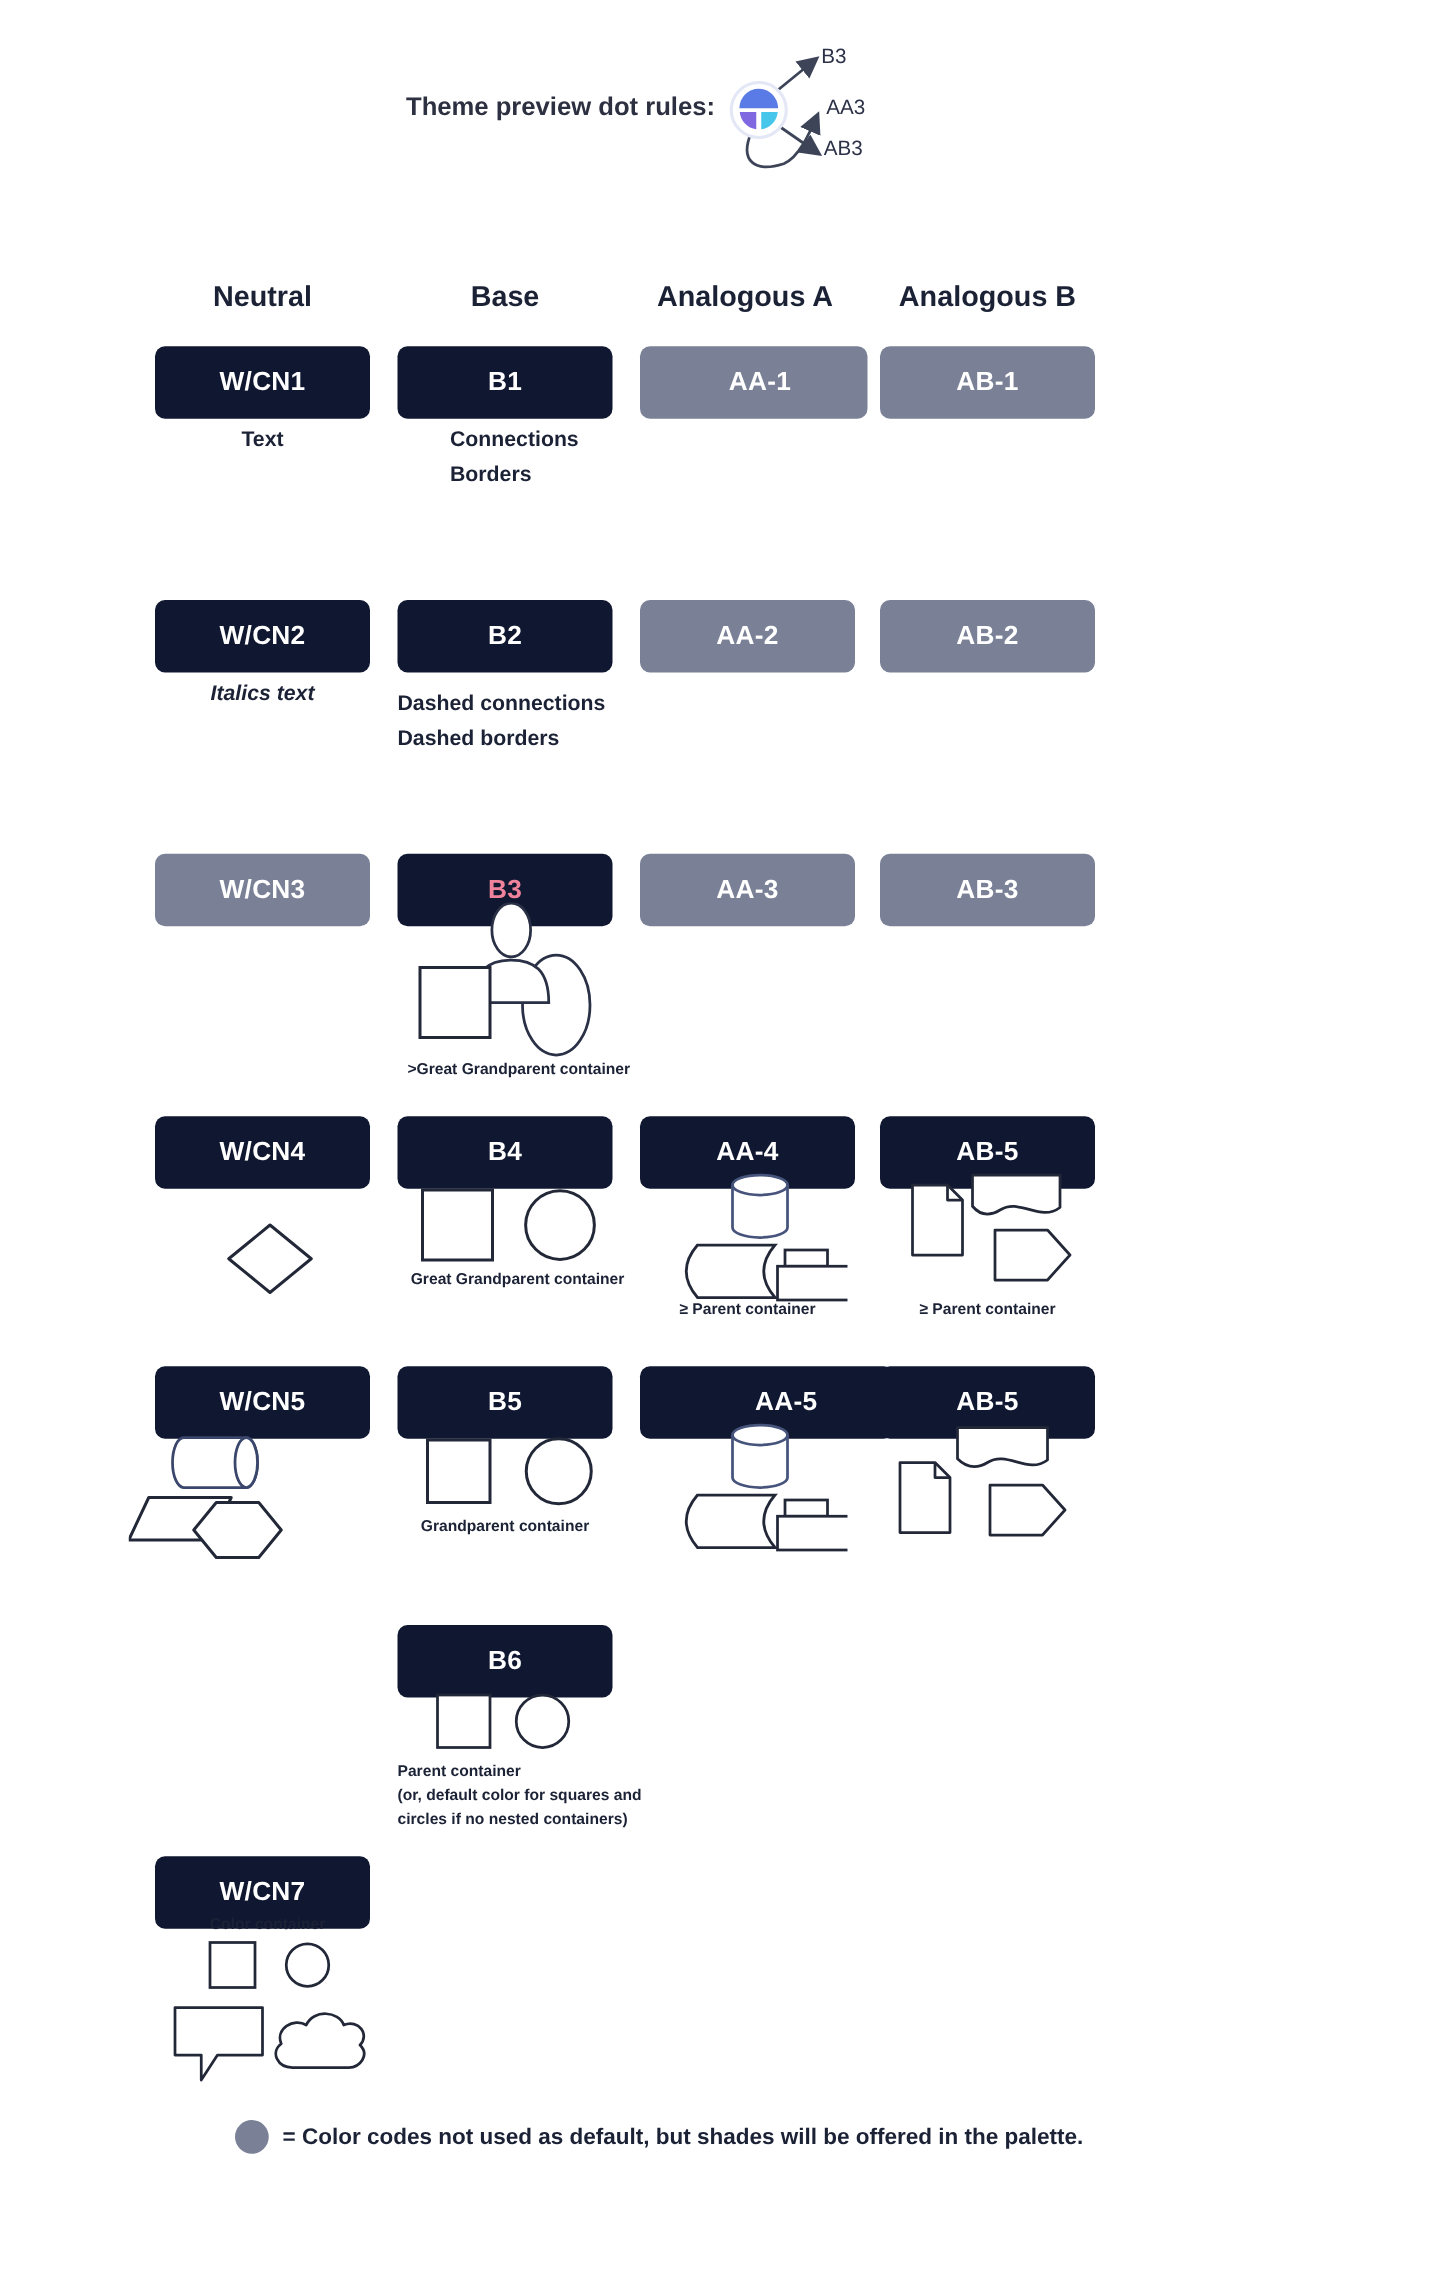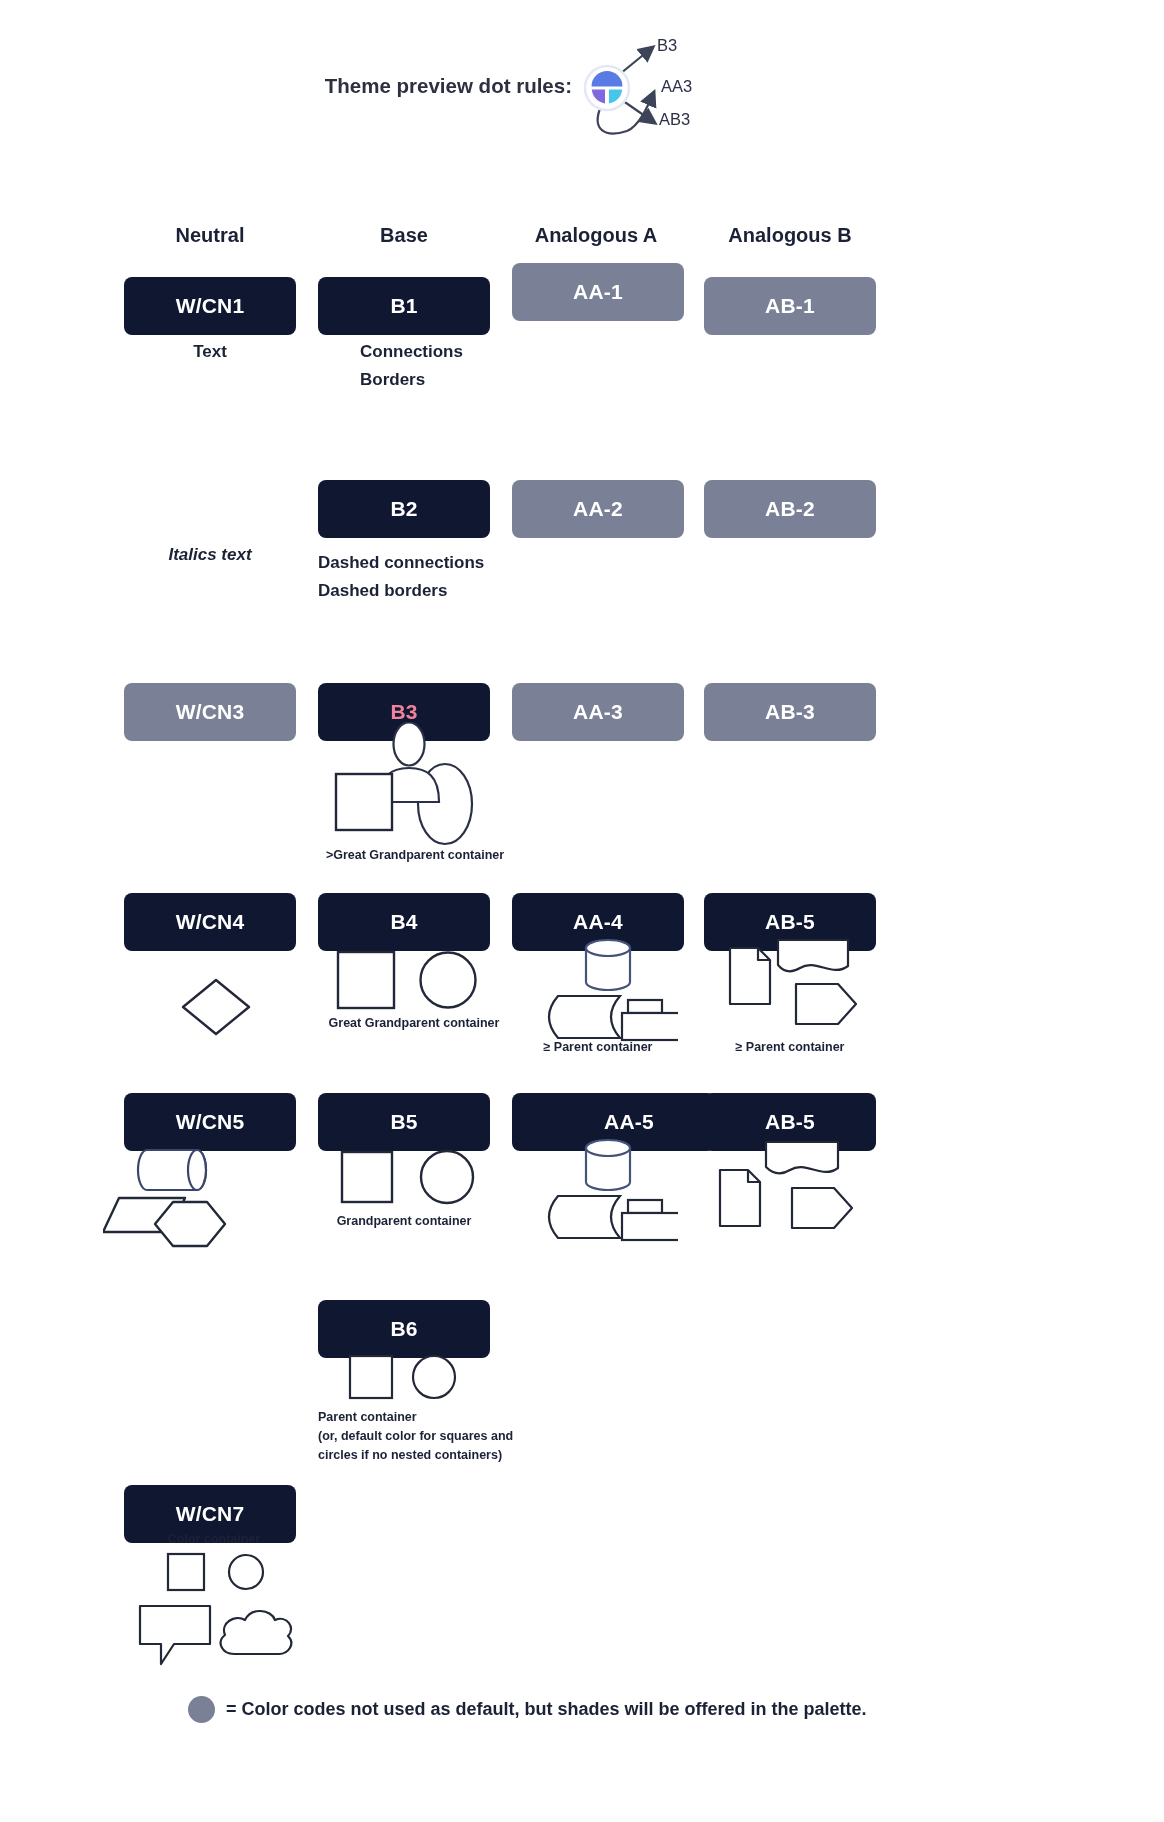--- a/index.html
+++ b/index.html
@@ -5,21 +5,21 @@
   html,body{margin:0;padding:0;background:#ffffff;}
   #canvas{
     position:relative;width:1164px;height:1822px;background:#ffffff;overflow:hidden;
     font-family:"Liberation Sans", sans-serif;color:#1c2236;
   }
   .title{
     position:absolute;left:300px;top:74px;width:272px;text-align:right;
     font-size:20.5px;font-weight:700;color:#2c3040;
   }
   .dot-label{position:absolute;font-size:16.5px;font-weight:500;color:#2b3147;}
-  .colhead{position:absolute;width:172px;text-align:center;font-size:20px;font-weight:700;color:#1c2236;}
+  .colhead{position:absolute;width:172px;text-align:center;font-size:23px;font-weight:700;color:#1c2236;}
   .chip{
     position:absolute;width:172px;height:58px;border-radius:8px;
     display:flex;align-items:center;justify-content:center;
     font-size:21px;font-weight:700;color:#ffffff;letter-spacing:.2px;margin-top:15px;
   }
   .chip.navy{background:#101730;}
   .chip.slate{background:#7a8196;}
   .chip.pink{color:#f0839c;}
   .cap-md{position:absolute;font-size:17px;font-weight:600;color:#1c2236;}
   .cap-md.center{width:172px;text-align:center;}
@@ -60,27 +60,28 @@
   <div class="dot-label" style="left:661px;top:77px;">AA3</div>
   <div class="dot-label" style="left:659px;top:110px;">AB3</div>
 
   <div class="colhead" style="left:124px;top:224px;">Neutral</div>
   <div class="colhead" style="left:318px;top:224px;">Base</div>
   <div class="colhead" style="left:510px;top:224px;">Analogous A</div>
   <div class="colhead" style="left:704px;top:224px;">Analogous B</div>
 
   <div class="chip navy" style="left:124px;top:262px;">W/CN1</div>
   <div class="chip navy" style="left:318px;top:262px;">B1</div>
-  <div class="chip slate" style="left:512px;top:248px;">AA-1</div>
+  <div class="chip slate" style="left:512px;top:262px;padding-left:10px;">AA-1</div>
   <div class="chip slate" style="left:704px;top:262px;">AB-1</div>
 
   <div class="cap-md center" style="left:124px;top:342px;">Text</div>
   <div class="cap-md" style="left:360px;top:342px;">Connections</div>
   <div class="cap-md" style="left:360px;top:370px;">Borders</div>
 
+  <div class="chip navy" style="left:124px;top:465px;">W/CN2</div>
   <div class="chip navy" style="left:318px;top:465px;">B2</div>
   <div class="chip slate" style="left:512px;top:465px;">AA-2</div>
   <div class="chip slate" style="left:704px;top:465px;">AB-2</div>
 
   <div class="cap-md center italic" style="left:124px;top:545px;">Italics text</div>
   <div class="cap-md" style="left:318px;top:553px;">Dashed connections</div>
   <div class="cap-md" style="left:318px;top:581px;">Dashed borders</div>
 
   <div class="chip slate" style="left:124px;top:668px;">W/CN3</div>
   <div class="chip navy pink" style="left:318px;top:668px;">B3</div>

